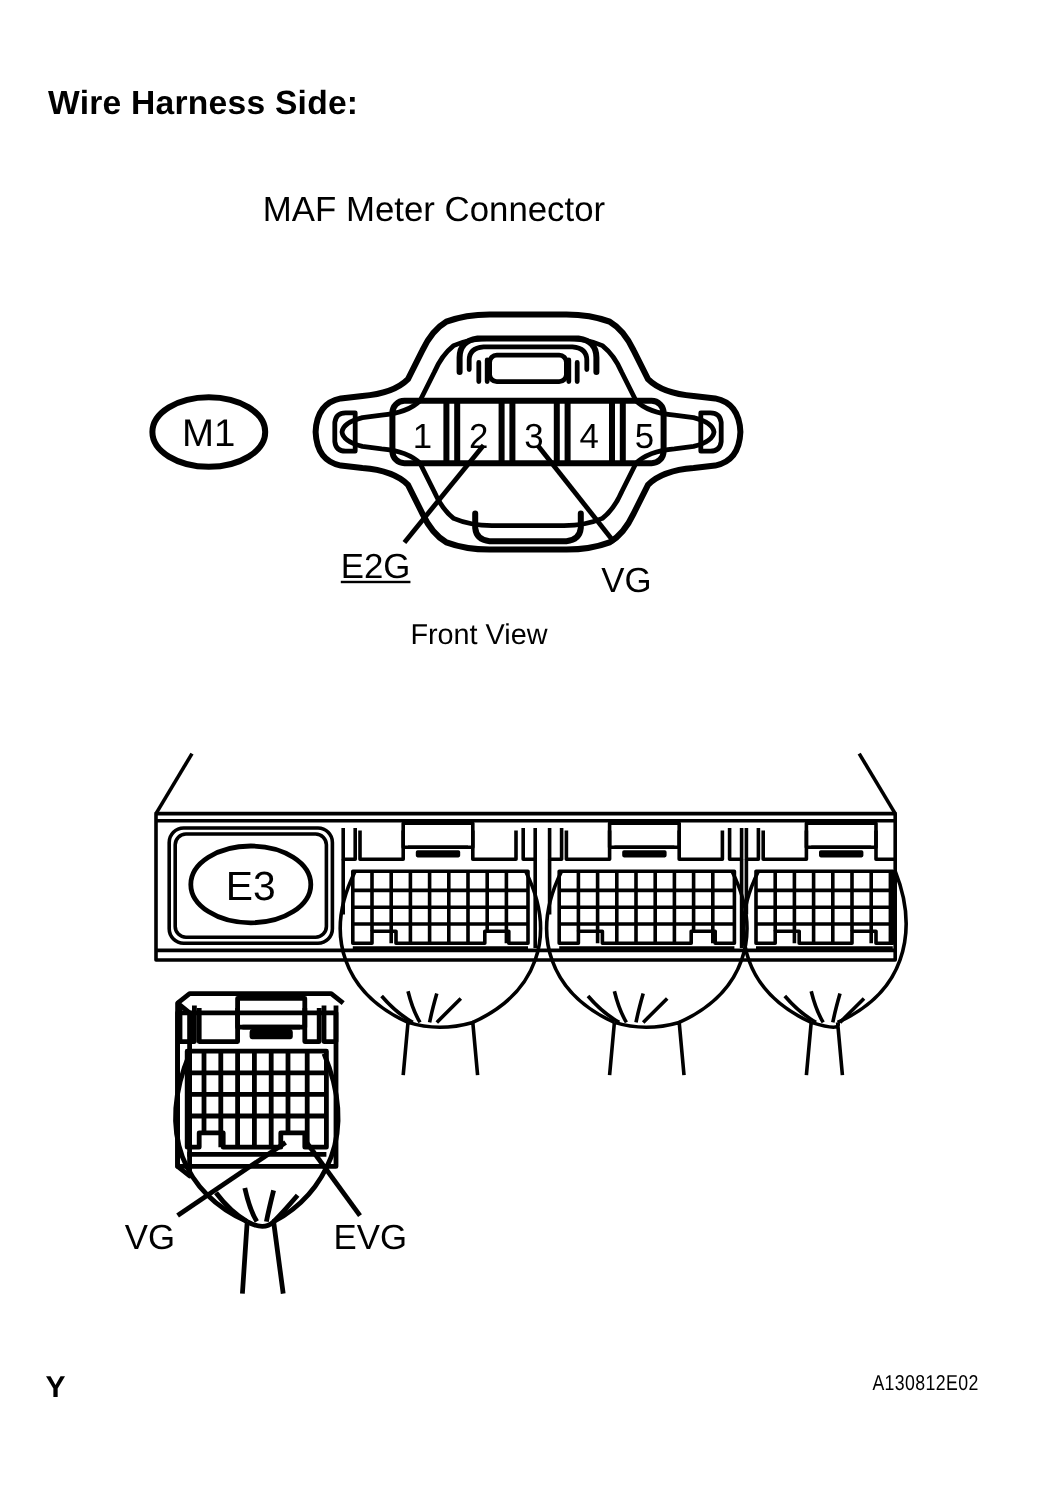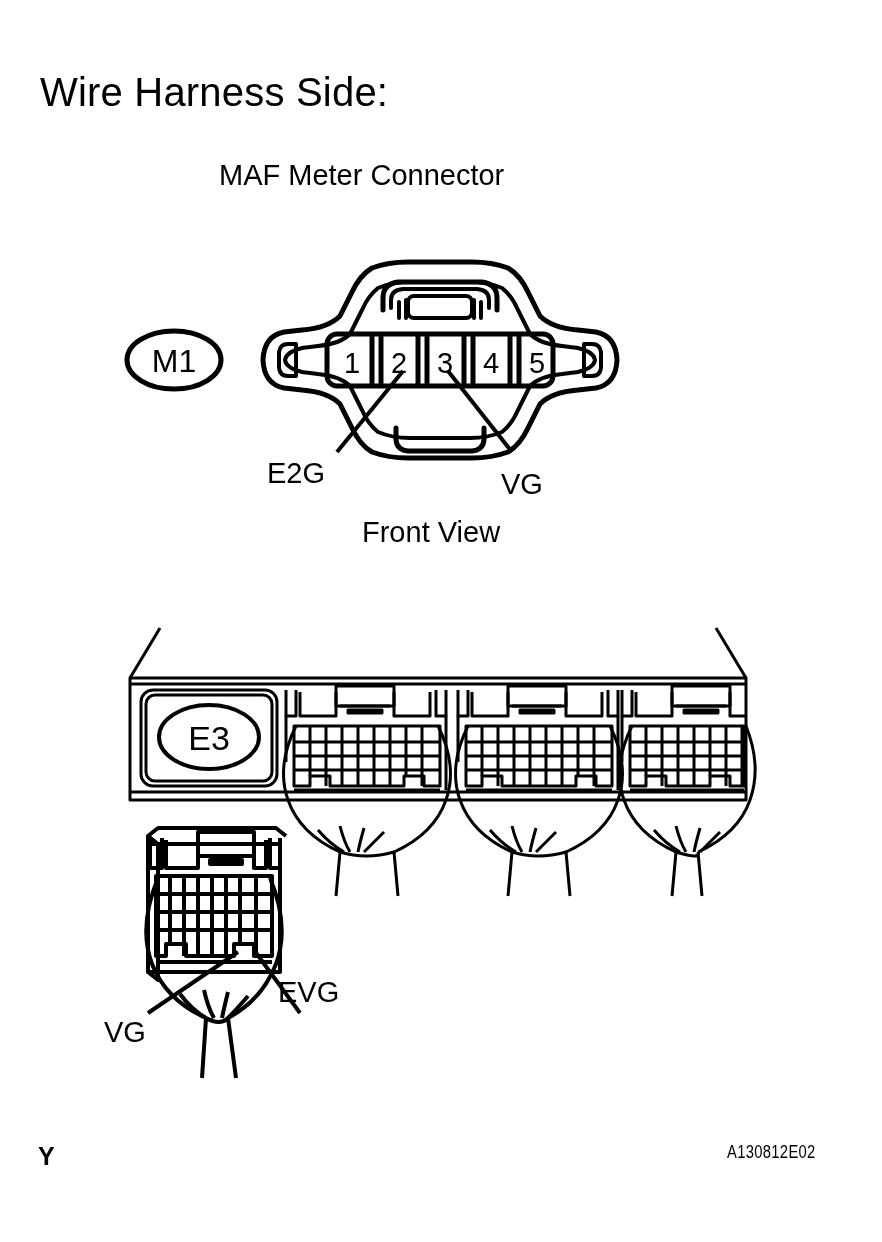--- a/index.html
+++ b/index.html
@@ -21,53 +21,54 @@
   }
   .txt {
     position: absolute;
     white-space: nowrap;
     color: #000;
     line-height: 1;
   }
   #title {
     left: 40px;
     top: 72px;
-    font-size: 40px;
-    font-weight: normal;
+    font-size: 28px;
+    font-weight: bold;
     letter-spacing: 0.2px;
   }
   #maf-title {
     left: 219px;
     top: 161px;
     font-size: 29px;
   }
   #lbl-e2g {
-    left: 267px;
+    left: 284px;
     top: 459px;
     font-size: 29px;
+    text-decoration: underline;
   }
   #lbl-vg-top {
     left: 501px;
     top: 470px;
     font-size: 29px;
   }
   #lbl-frontview {
-    left: 362px;
+    left: 342px;
     top: 518px;
-    font-size: 29px;
+    font-size: 24px;
     text-align: center;
   }
   #lbl-vg-bottom {
     left: 104px;
     top: 1018px;
     font-size: 29px;
   }
   #lbl-evg {
     left: 278px;
-    top: 978px;
+    top: 1018px;
     font-size: 29px;
   }
   #ecm-title {
     left: 446px;
     top: 1018px;
     font-size: 29px;
   }
   #footer-left {
     left: 38px;
     top: 1144px;

